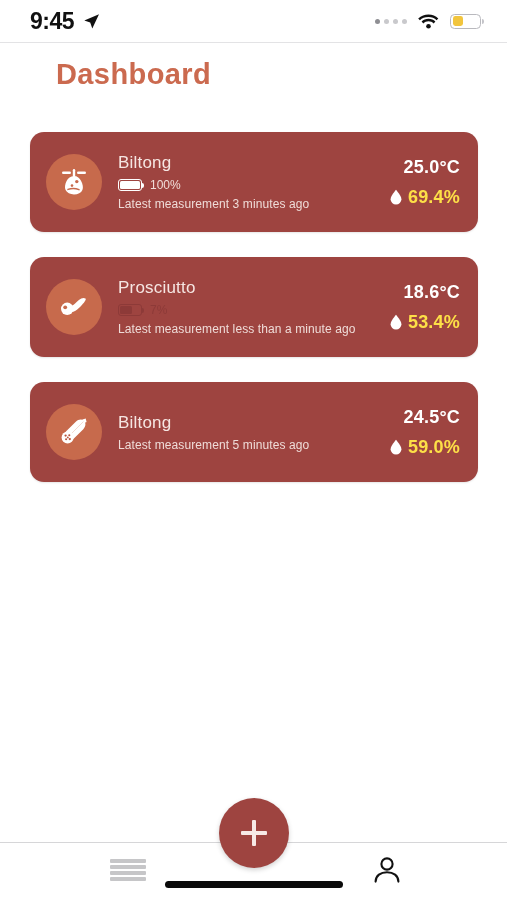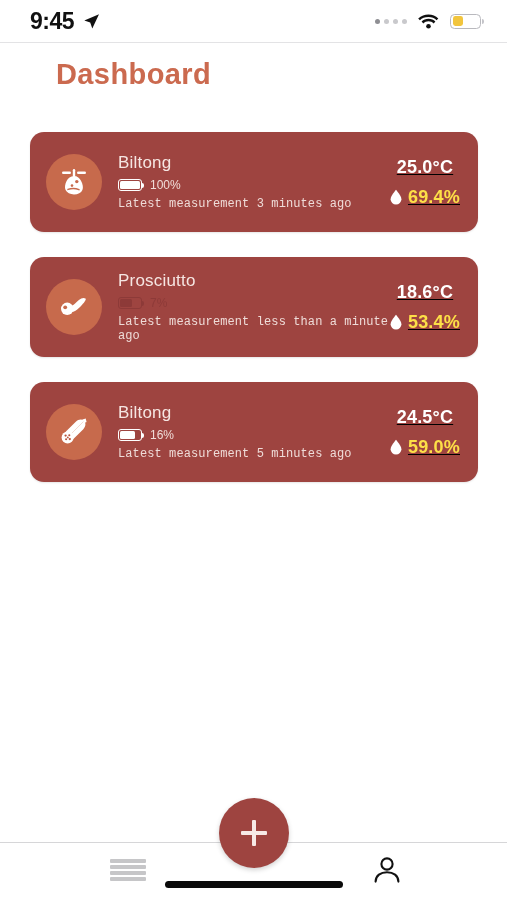--- a/index.html
+++ b/index.html
@@ -69,22 +69,22 @@
   .cbatt:after {
     content:""; position:absolute; right:-3.4px; top:3.2px;
     width:2px; height:4.4px; background:#ffffff; border-radius:0 2px 2px 0;
   }
   .cbatt-fill { height:100%; background:#ffffff; border-radius:1.5px; }
   .cbatt.low { border-color:#8d3a38; }
   .cbatt.low:after { background:#8d3a38; }
   .cbatt.low .cbatt-fill { background:#8d3a38; }
   .cbatt-label { font-size:12px; color:#f0ddd9; }
   .cbatt-label.low { color:#8d3a38; }
-  .card-sub { font-size:12px; color:#efdcd8; letter-spacing:0.1px;font-family:Liberation Mono, monospace; }
-  .card-right { flex:0 0 auto; text-align:center;text-decoration:underline; }
+  .card-sub { font-size:12px; color:#efdcd8; letter-spacing:0.1px; }
+  .card-right { flex:0 0 auto; text-align:right; }
   .card-temp { font-size:18px; font-weight:bold; color:#ffffff; letter-spacing:0.2px; margin-bottom:9px; }
   .card-hum-row { display:flex; align-items:center; justify-content:flex-end; gap:6px; }
   .card-hum { font-size:18px; font-weight:bold; color:#fde047; letter-spacing:0.2px; }
 
   
   .bottombar-divider { position:absolute; bottom:57px; left:0; right:0; height:1.4px; background:#d6d6d8; }
   .bottombar { position:absolute; bottom:0; left:0; right:0; height:57px; background:#ffffff; }
   .nav-menu { position:absolute; left:110px; bottom:16px; width:36px; height:28px;
               display:flex; flex-direction:column; justify-content:space-between; padding:3px 0; cursor:pointer; }
   .nav-menu i { display:block; height:4px; background:#c6c6c8; border-radius:1px; }
@@ -212,26 +212,20 @@
           <circle cx="12.6" cy="24.4" r="6" fill="#fff"></circle>
           <circle cx="10.6" cy="22.6" r="1.15" fill="#b8553e"></circle>
           <circle cx="14.3" cy="22.3" r="1.05" fill="#b8553e"></circle>
           <circle cx="11.1" cy="26.3" r="1.05" fill="#b8553e"></circle>
           <circle cx="14.8" cy="26.1" r="1.15" fill="#b8553e"></circle>
           <circle cx="12.8" cy="24.4" r="0.9" fill="#b8553e"></circle>
         </svg>
       </div>
       <div class="card-mid">
         <div class="card-name">Biltong</div>
-        <div class="card-batt-row">
-          <span class="cbatt">
-              <span class="cbatt-fill" style="width:78%"></span>
-            </span>
-          <span class="cbatt-label">16%</span>
-        </div>
         <div class="card-sub">Latest measurement 5 minutes ago</div>
       </div>
       <div class="card-right">
         <div class="card-temp">24.5°C</div>
         <div class="card-hum-row">
           <svg width="12" height="16" viewBox="0 0 12 16">
             <path d="M6 0.8C6 .8 0.6 7 0.6 10.2A5.4 5.4 0 0 0 11.4 10.2C11.4 7 6 .8 6 .8z" fill="#fff"></path>
           </svg>
           <span class="card-hum">59.0%</span>
         </div>

